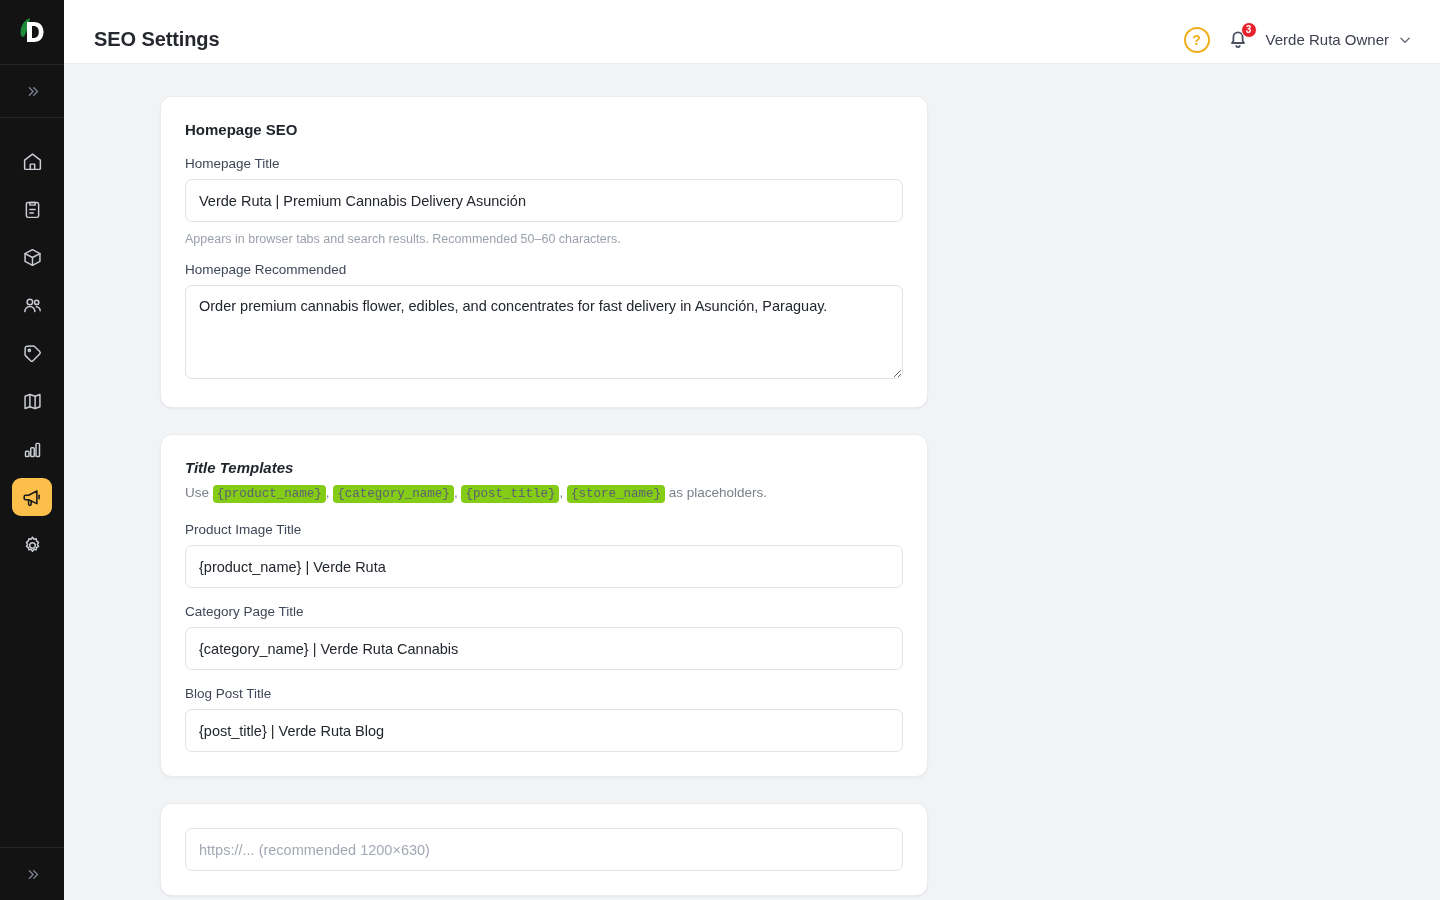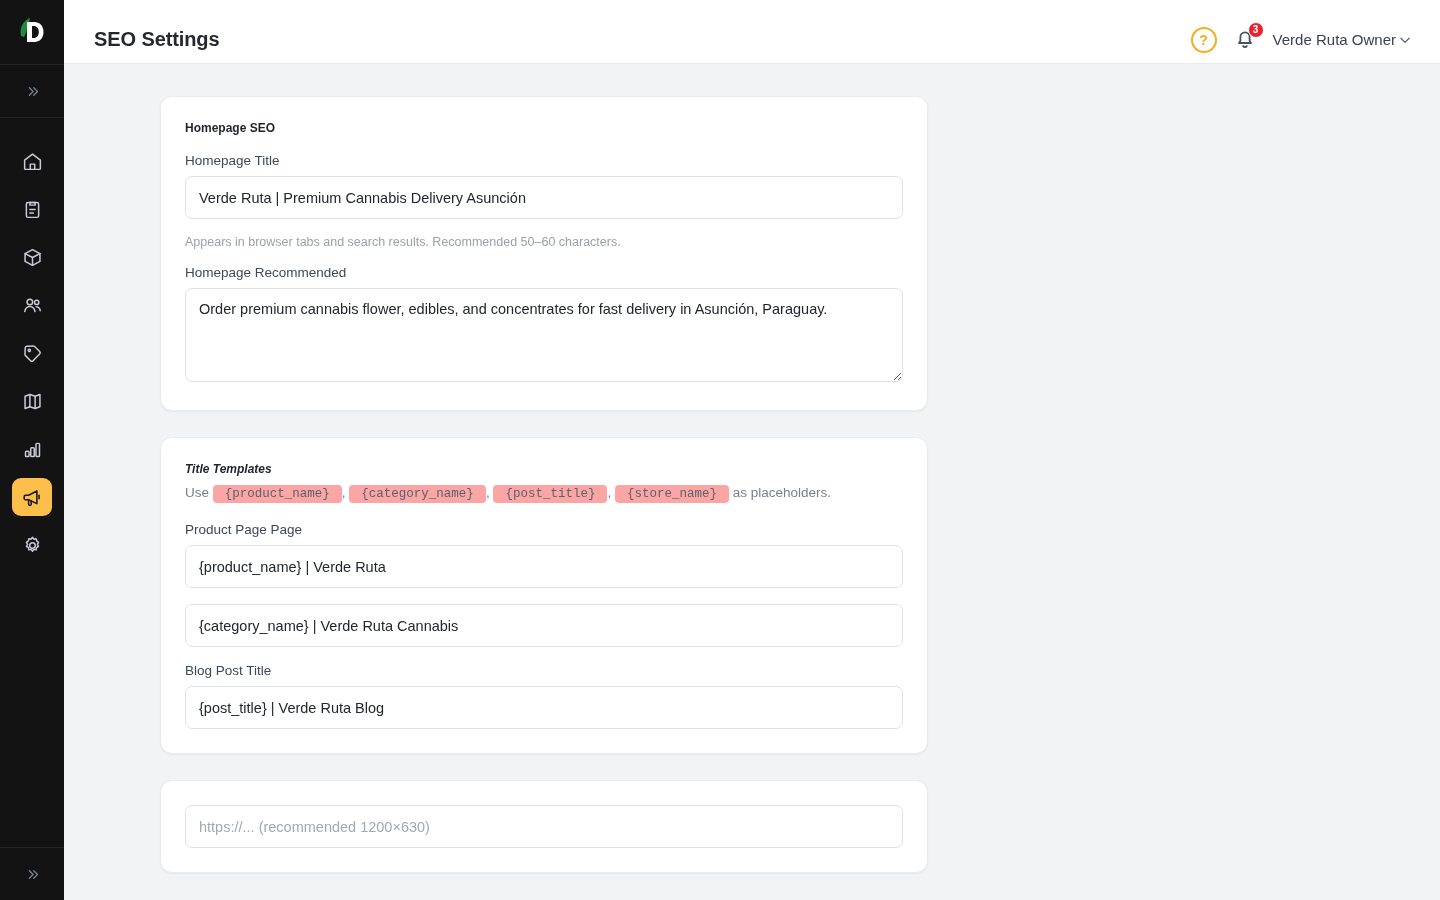--- a/index.html
+++ b/index.html
@@ -71,70 +71,70 @@
   .badge {
     position: absolute; top: -5px; right: -7px;
     min-width: 16px; height: 16px; border-radius: 9px;
     background: #E8222C; color: #fff;
     font-size: 10px; font-weight: bold;
     display: flex; align-items: center; justify-content: center;
     padding: 0 4px;
     border: 1.5px solid #fff;
   }
   .user-menu {
-    display: flex; align-items: center; gap: 2px;
+    display: flex; align-items: center; gap: 9px;
     color: #3b4150; font-size: 15px; cursor: pointer;
   }
 
   
   .main {
     flex: 1 1 auto; background: #F1F3F5;
     overflow: hidden; padding: 32px 0 0 0;
     position: relative;
   }
   .content { width: 768px; margin-left: 96px; }
   .card {
     background: #ffffff; border-radius: 12px;
     border: 1px solid #e9ebef;
     box-shadow: 0 1px 2px rgba(16,24,40,0.05);
     padding: 24px;
     margin-bottom: 26px;
   }
   .card-title {
-    font-size: 12px; font-weight: bold; color: #1f232b;
+    font-size: 15px; font-weight: bold; color: #1f232b;
     margin-bottom: 18px;
   }
   .card-title.tight { margin-bottom: 6px; font-style: italic; }
   .card-sub {
     font-size: 13.5px; color: #7a808c; margin-bottom: 18px;
     line-height: 1.6;
   }
   .code-chip {
     font-family: "Liberation Mono", monospace;
     font-size: 12.5px;
-    background: #fca5a5; color: #5b6270;
-    border-radius: 4px; padding: 2px 12px;
+    background: #84cc16; color: #5b6270;
+    border-radius: 4px; padding: 2px 4px;
   }
   .field { margin-bottom: 16px; }
   .field:last-child { margin-bottom: 0; }
   .lbl {
     display: block; font-size: 13.5px; color: #3E4758;
     margin-bottom: 8px;
   }
   .inp {
     width: 100%; height: 43px;
     border: 1px solid #dfe2e7; border-radius: 7px;
     background: #fff; color: #22262e;
     font-family: "Liberation Sans", sans-serif;
     font-size: 14.5px;
     padding: 0 13px;
     outline: none;
   }
   .inp::placeholder { color: #a2a8b4; }
-  .hint { font-size: 12.5px; color: #9ba1ac; margin-top: 16px; }
+  .hint { font-size: 12.5px; color: #9ba1ac; margin-top: 10px; }
   .ta {
     width: 100%; height: 94px;
     border: 1px solid #dfe2e7; border-radius: 7px;
     background: #fff; color: #22262e;
     font-family: "Liberation Sans", sans-serif;
     font-size: 14.5px;
     padding: 10px 13px;
     outline: none; resize: vertical;
     line-height: 1.45;
   }
@@ -305,25 +305,26 @@
           <p class="card-sub">
             <span>Use</span>
             <span class="code-chip">{product_name}</span><span>,</span>
             <span class="code-chip">{category_name}</span><span>,</span>
             <span class="code-chip">{post_title}</span><span>,</span>
             <span class="code-chip">{store_name}</span>
             <span>as placeholders.</span>
           </p>
 
           <div class="field">
-            <label class="lbl">Product Page Page</label>
+            <label class="lbl">Product Image Title</label>
             <input class="inp" type="text" value="{product_name} | Verde Ruta" style="">
           </div>
 
           <div class="field">
+            <label class="lbl">Category Page Title</label>
             <input class="inp" type="text" value="{category_name} | Verde Ruta Cannabis" style="">
           </div>
 
           <div class="field">
             <label class="lbl">Blog Post Title</label>
             <input class="inp" type="text" value="{post_title} | Verde Ruta Blog" style="">
           </div>
         </section>
 
         <section class="card">

